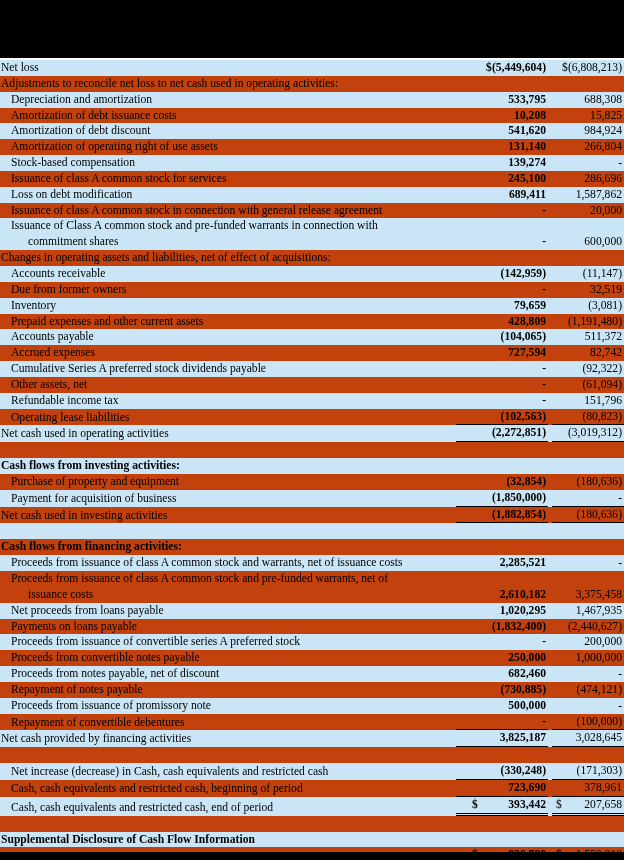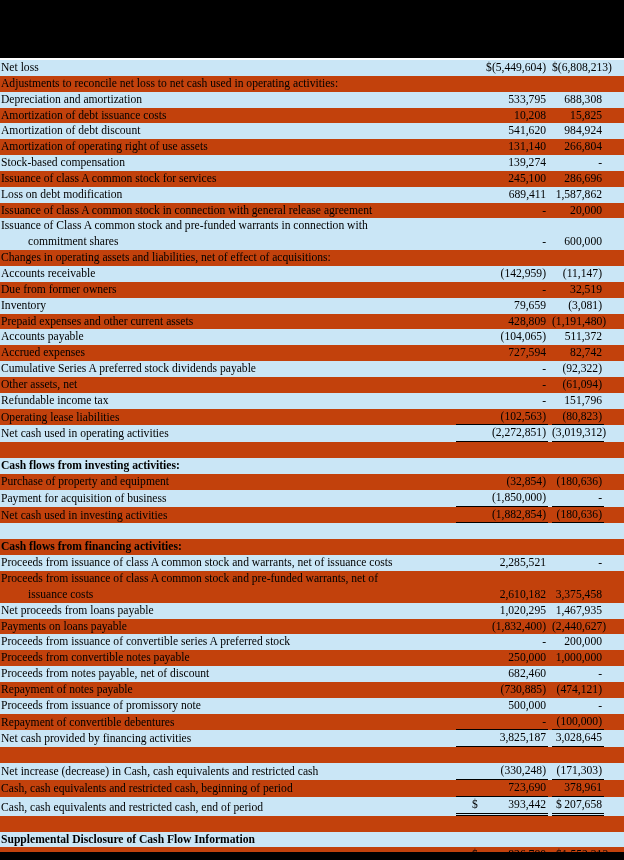--- a/index.html
+++ b/index.html
@@ -42,26 +42,26 @@
   col.c-num2{width:72px;}
   td{
     padding:0;
     vertical-align:bottom;
     line-height:15.85px;
   }
   tr.hl{background:var(--hl);}
   tr.blank td{height:15.85px;}
   td.label .l1, td.label .cont{white-space:nowrap;}
   td.label{padding-left:1px;}
-  td.label.ind1 .l1{}
+  td.label.ind1 .l1{padding-left:10px;}
   td.label .cont{padding-left:27px;}
   td.label.bold{font-weight:bold;}
   td.num{text-align:right;}
-  td.n1{padding-right:4px;}
-  td.n2{padding-right:20px;margin-top:23px;}
+  td.n1{padding-right:4px;font-weight:bold;}
+  td.n2{padding-right:0;margin-top:23px;}
   .nw{display:block;padding-right:2px;}
   .nw.u-single{border-bottom:1px solid #000;}
   .nw.u-double{border-bottom:3px double #000;}
   .nw.cur{display:flex;justify-content:space-between;align-items:flex-end;}
   td.n1 .nw.cur{padding-left:16px;}
   td.n2 .nw.cur{padding-left:4px;}
   .dollar{text-align:left;}
 </style>
 </head>
 <body>

